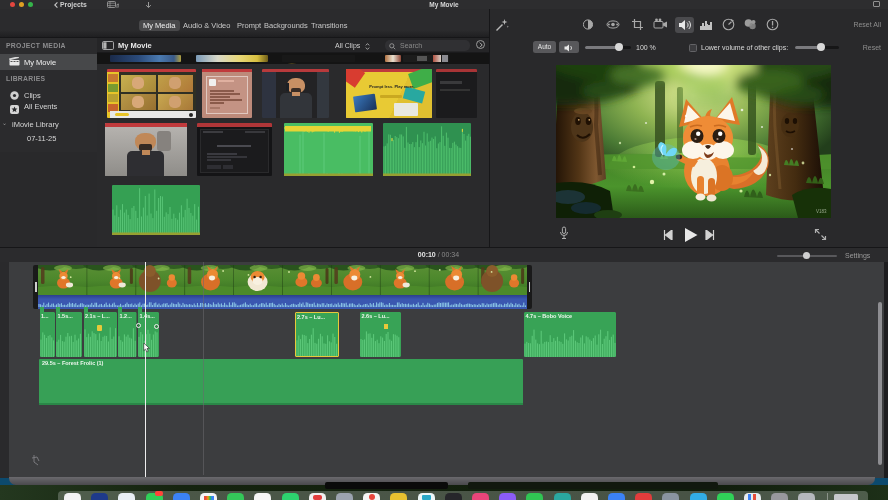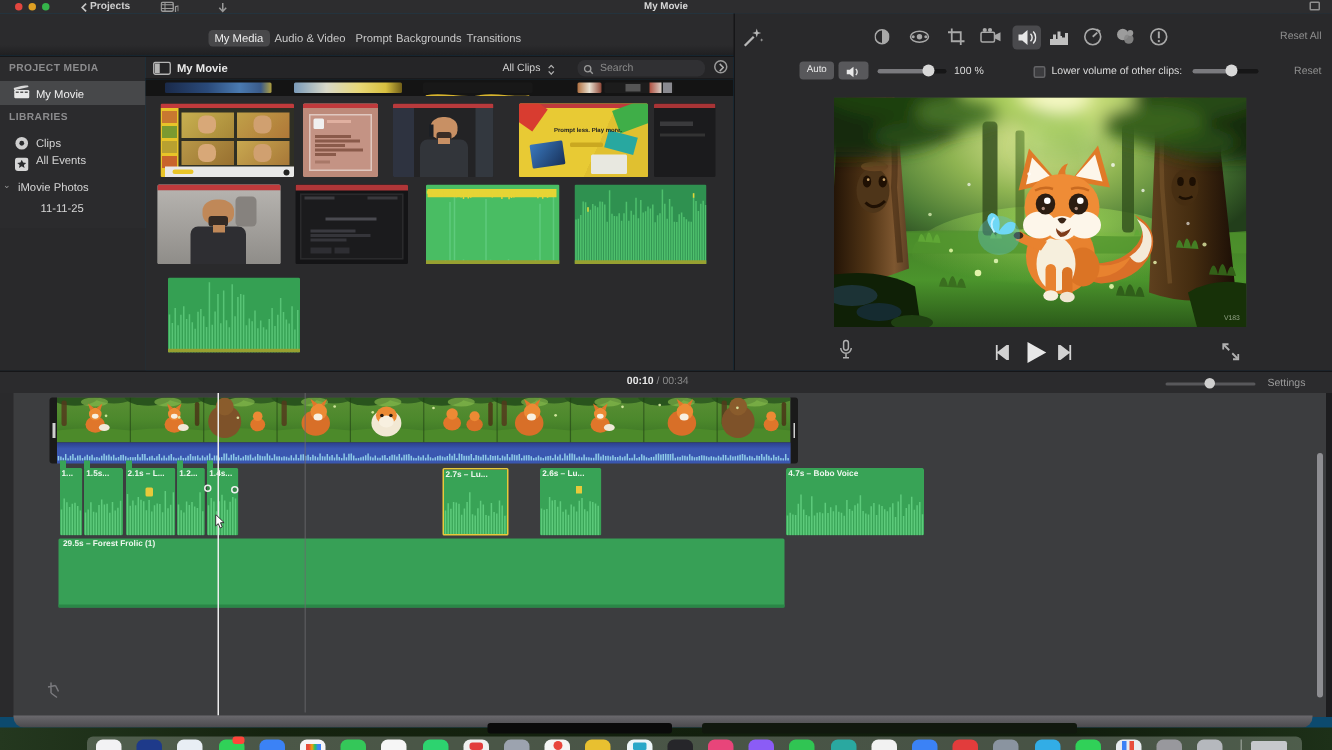--- a/index.html
+++ b/index.html
@@ -87,22 +87,22 @@
         <circle cx="4.5" cy="4.5" r="4.2" fill="#cfcfcf"></circle>
         <circle cx="4.5" cy="4.5" r="1.6" fill="#2a2b2d"></circle>
       </svg>
     <div class="item" style="top:53px;">Clips</div>
     <svg class="abs" style="left:10px;top:67px;" width="9" height="9" viewBox="0 0 9 9">
         <rect x="0" y="0" width="9" height="9" rx="2" fill="#d6d6d6"></rect>
         <path d="M4.5 1.5 L5.4 3.4 L7.5 3.6 L5.9 5 L6.4 7 L4.5 5.9 L2.6 7 L3.1 5 L1.5 3.6 L3.6 3.4 Z" fill="#2a2b2d"></path>
       </svg>
     <div class="item" style="top:64px;">All Events</div>
     <div class="abs" style="left:2px;top:81px;color:#9a9a9a;font-size:6px;">⌄</div>
-    <div class="item" style="top:82px;left:12px;">iMovie Photos</div>
-    <div class="item" style="top:96px;left:27px;">11-11-25</div>
+    <div class="item" style="top:82px;left:12px;">iMovie Library</div>
+    <div class="item" style="top:96px;left:27px;">07-11-25</div>
   </div>
   <div class="abs" id="sidebot"></div>
 
   <div class="abs" id="bheader">
     <svg class="abs" style="left:5px;top:3px;" width="12" height="9" viewBox="0 0 12 9">
         <rect x="0.5" y="0.5" width="11" height="8" rx="1.2" fill="none" stroke="#b5b5b5" stroke-width="0.9"></rect>
         <rect x="1.3" y="1.3" width="3.2" height="6.4" fill="#b5b5b5"></rect>
       </svg>
     <div class="abs" style="left:21px;top:3px;color:#e8e8e8;font-size:7.5px;font-weight:bold;">My Movie</div>
     <div class="abs" style="left:238px;top:4px;color:#d0d0d0;font-size:7px;">All Clips</div>

